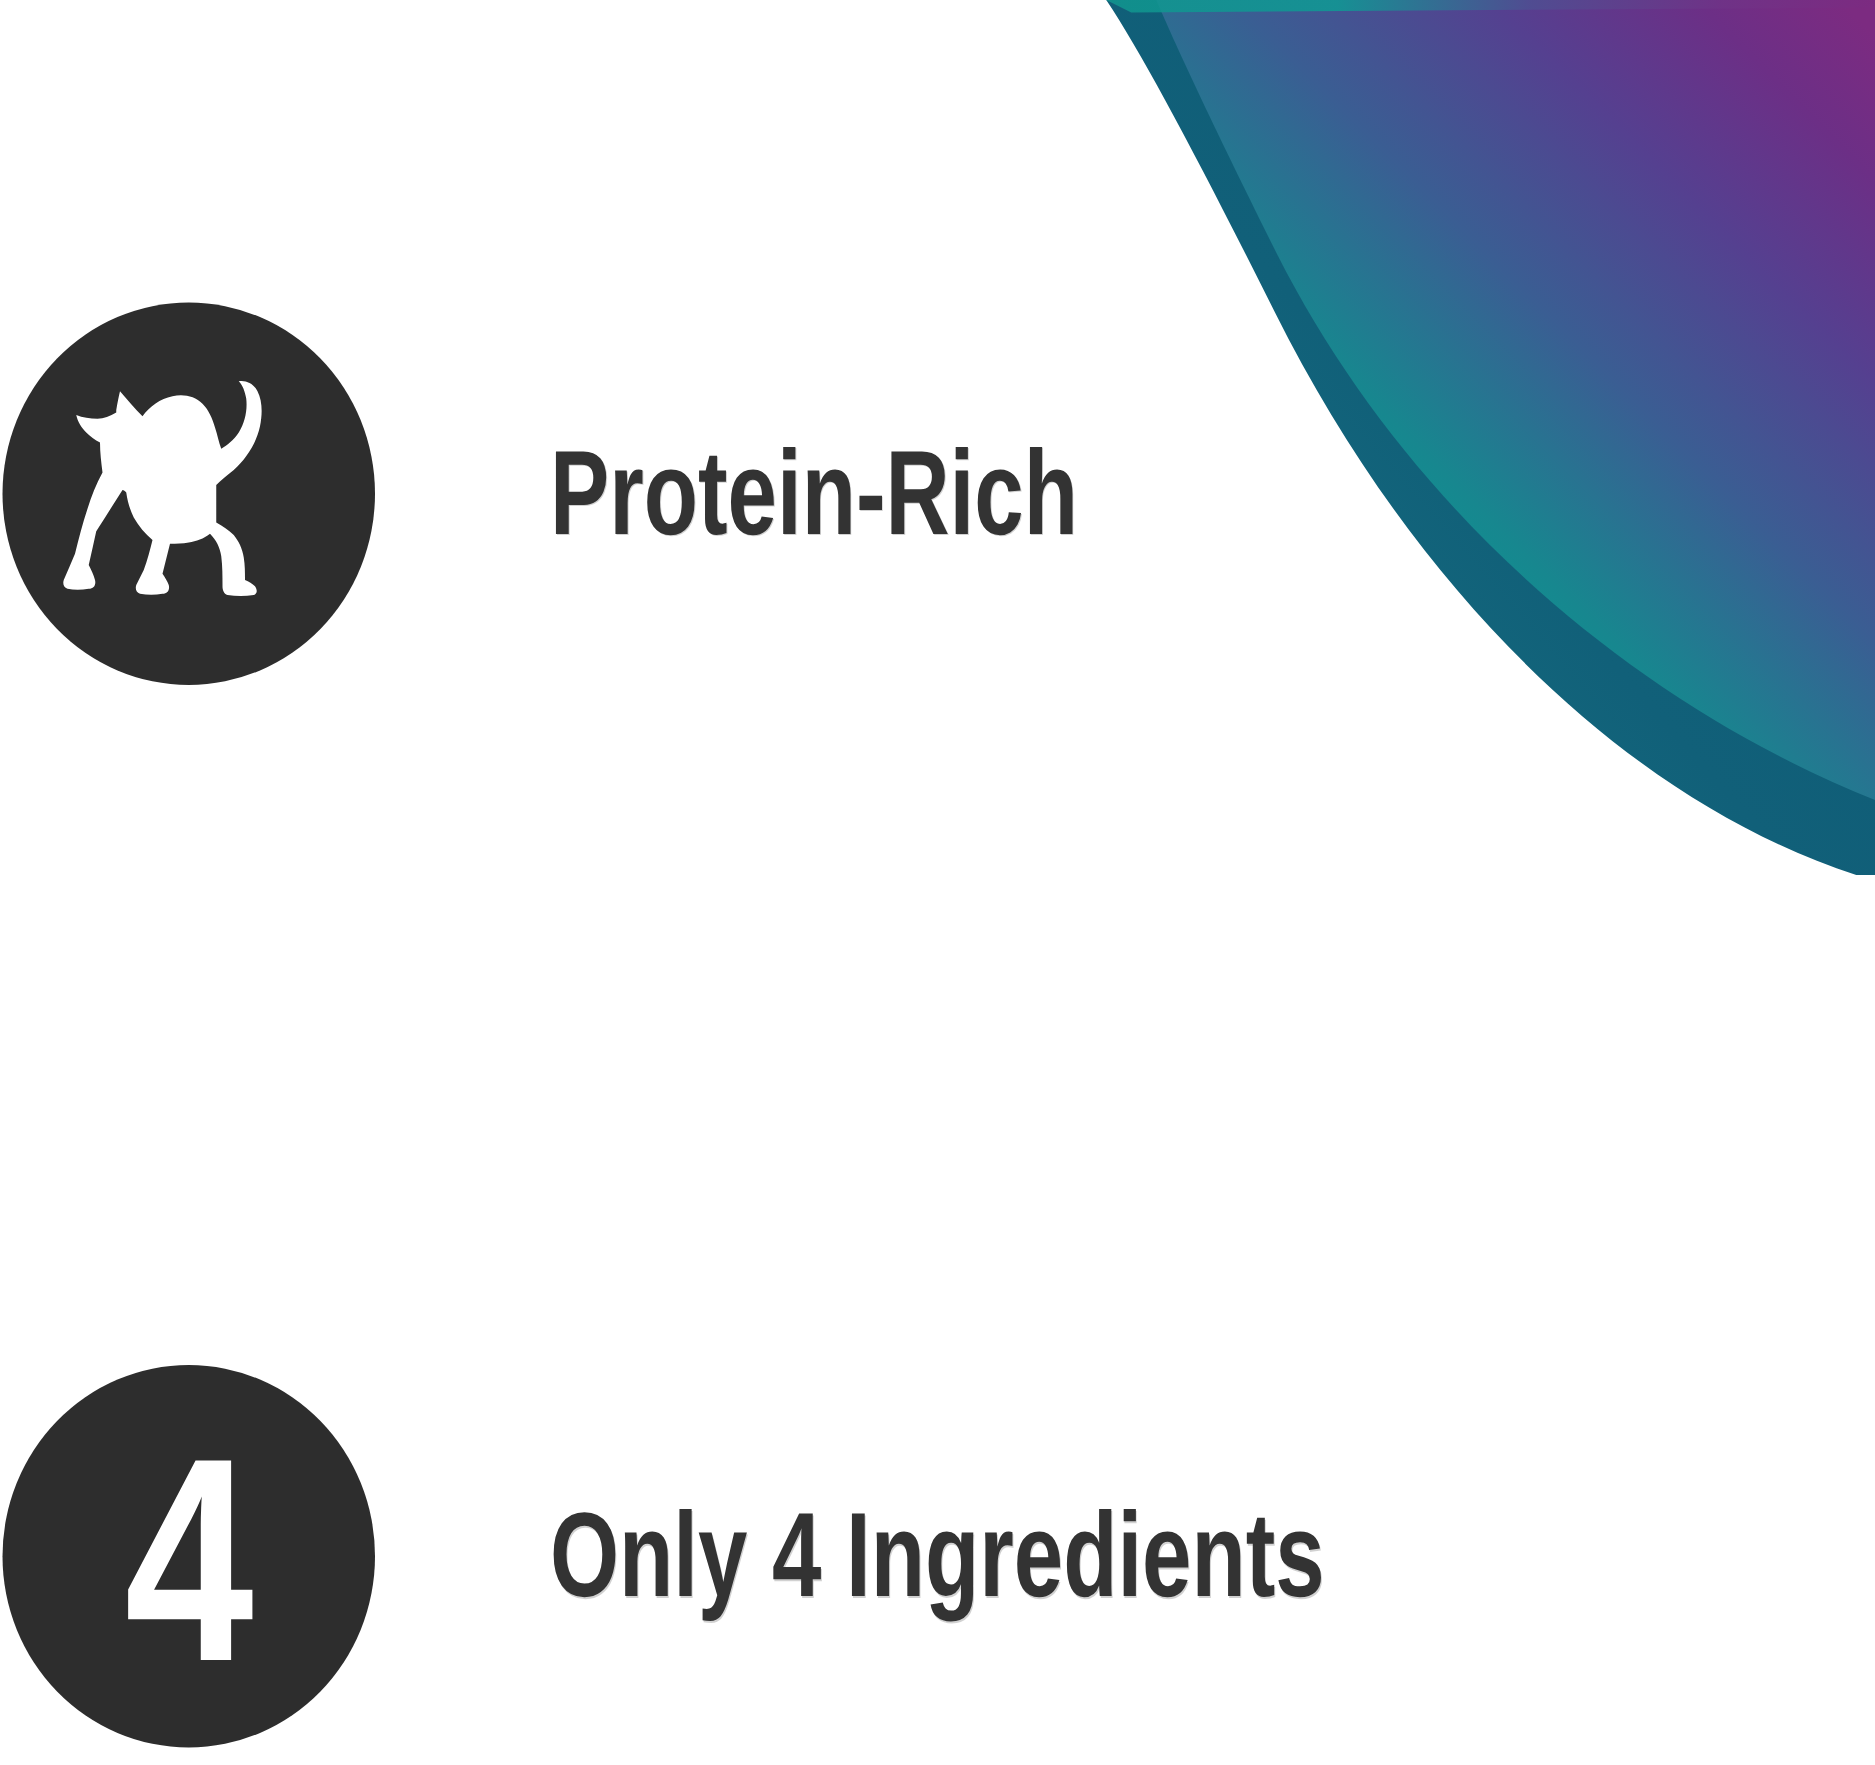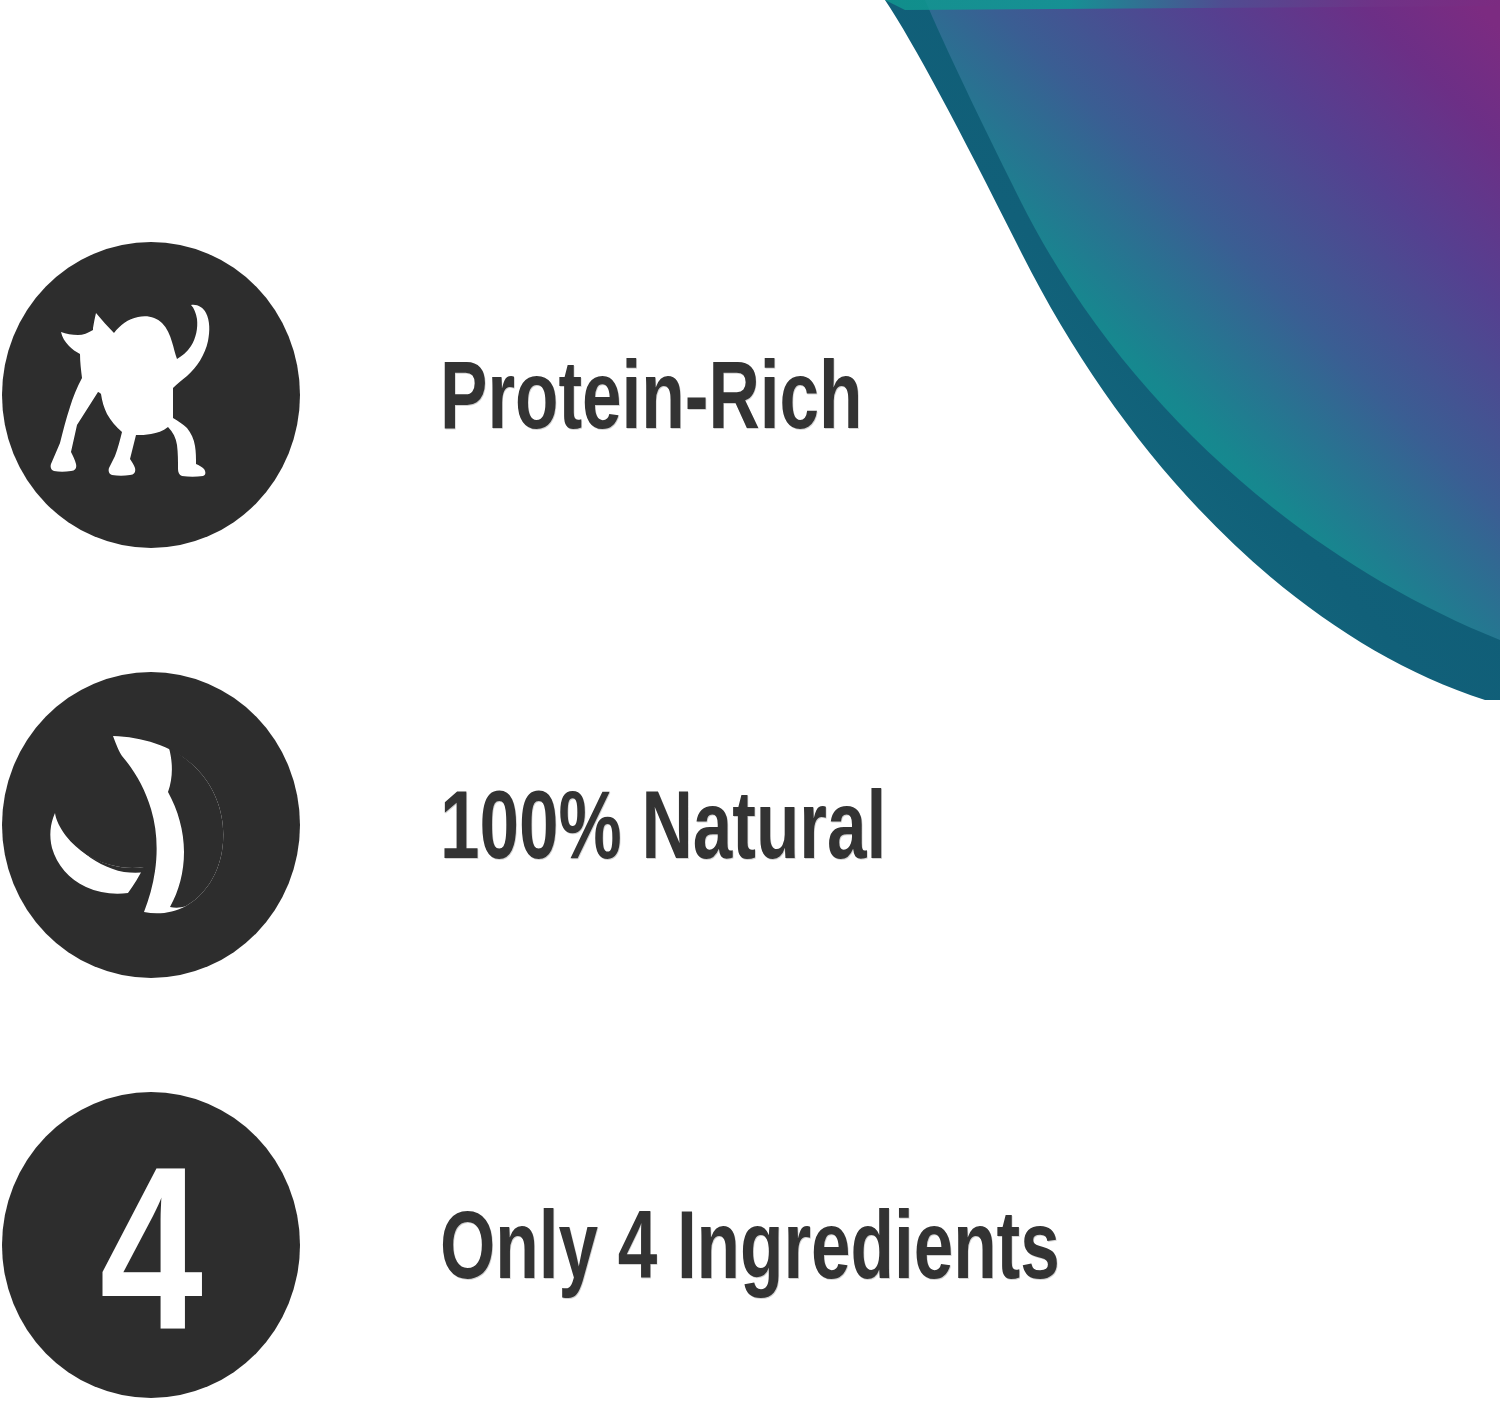--- a/index.html
+++ b/index.html
@@ -175,66 +175,20 @@
           C 30,52 26,49 23,46
           C 19,42 16,37 15,32
           C 20,34 26,35 32,35
           C 37,35 42,33 47,30
           Z"></path>
       </svg>
     </div>
     <div class="feature-label">Protein-Rich</div>
   </div>
 
-  <div class="feature-row" id="row-1">
-    <div class="icon-badge">
-      <svg width="230" height="210" viewBox="0 0 230 210">
-
-        <path fill="#ffffff" d="
-          M 77,16
-          C 108,17 139,27 160,48
-          C 182,70 191,101 186,131
-          C 182,155 169,175 150,186
-          C 137,193 122,195 108,192
-          C 113,179 117,165 119,151
-          C 122,130 121,109 115,89
-          C 109,69 99,51 86,36
-          C 83,32 80,24 77,16 Z"></path>
-
-        <path fill="#2d2d2d" d="
-          M 132,72
-          C 142,90 148,111 148,132
-          C 148,152 143,171 134,187
-          C 139,188 145,188 150,186
-          C 169,175 182,155 186,131
-          C 191,101 182,70 160,48
-          C 152,40 143,33 133,28
-          C 137,43 137,58 132,72 Z"></path>
-
-        <path fill="#ffffff" d="
-          M 19,93
-          C 20,100 24,108 30,116
-          C 42,131 58,141 75,145
-          C 86,148 97,149 108,147
-          C 103,156 98,165 92,173
-          C 78,175 63,173 50,167
-          C 33,159 21,145 16,128
-          C 13,116 14,104 19,93 Z"></path>
-
-        <path fill="#2d2d2d" d="
-          M 108,147
-          C 97,149 86,148 75,145
-          C 64,142 54,137 45,130
-          C 57,141 72,149 88,152
-          C 96,153 103,153 110,152
-          C 109,150 108,148 108,147 Z"></path>
-      </svg>
-    </div>
-    <div class="feature-label">100% Natural</div>
-  </div>
 
   <div class="feature-row" id="row-2">
     <div class="icon-badge">
       <span class="badge-number">4</span>
     </div>
     <div class="feature-label">Only 4 Ingredients</div>
   </div>
 
 </div>
 

